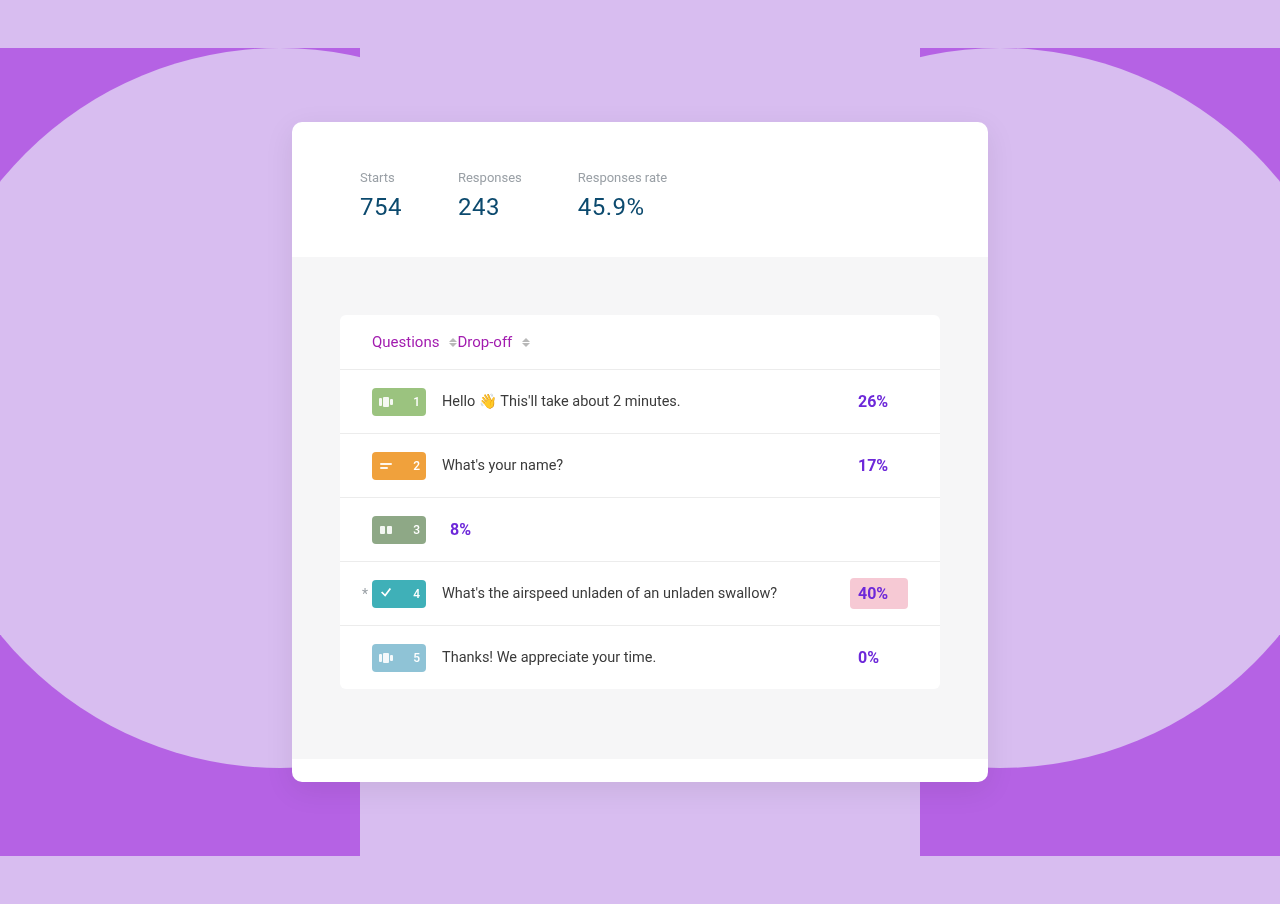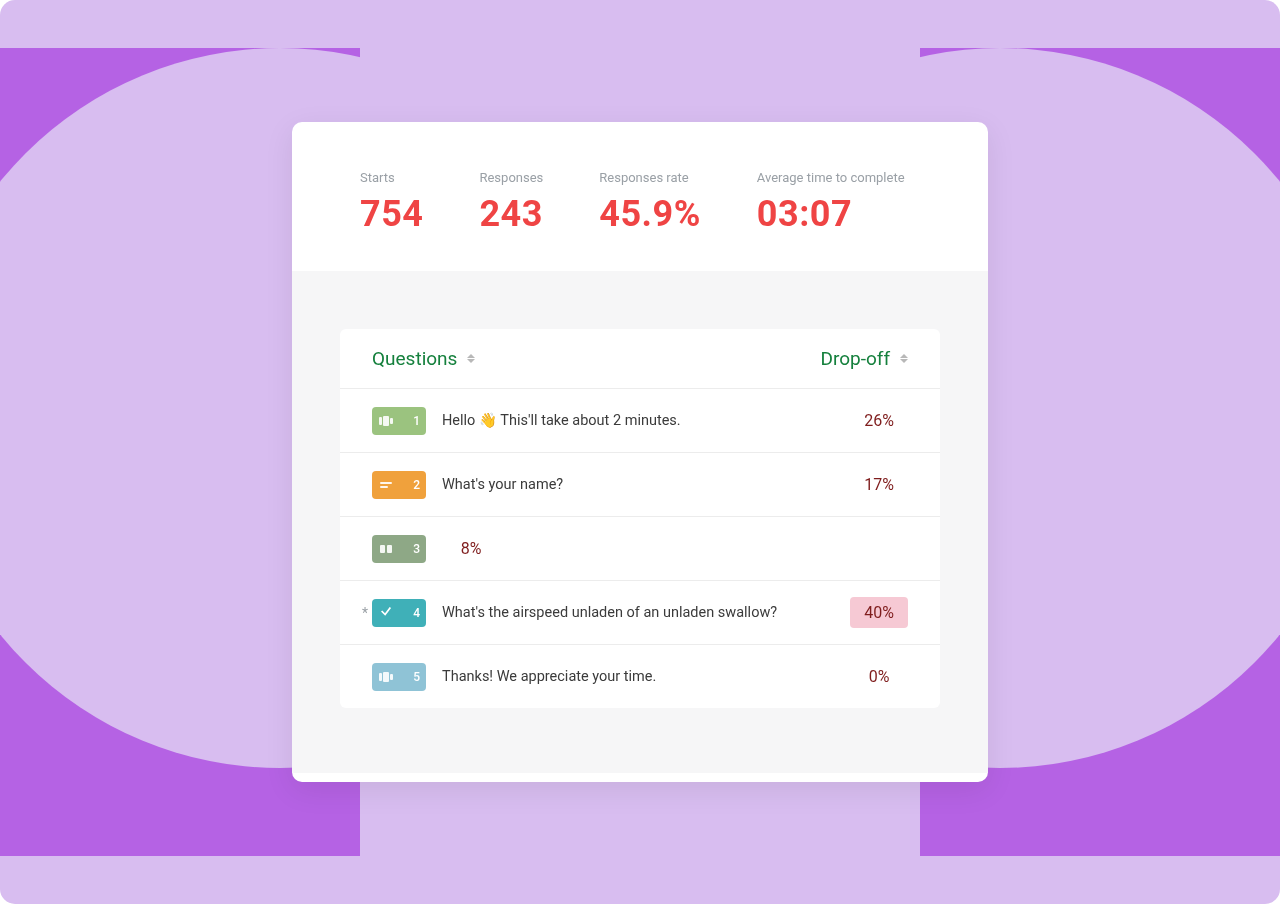--- a/index.html
+++ b/index.html
@@ -2,21 +2,20 @@
 <html><head>
 <meta charset="utf-8">
 <style>
   * { box-sizing: border-box; margin: 0; padding: 0; }
   html, body { width: 1280px; height: 904px; overflow: hidden; font-family: -apple-system, BlinkMacSystemFont, "Segoe UI", Roboto, Helvetica, Arial, sans-serif; }
   .stage {
     position: relative;
     width: 1280px;
     height: 904px;
     background: #d8bdf0;
-    border-radius: 15px;
   }
   .band {
     position: absolute;
     left: 0; right: 0;
     top: 48px;
     height: 808px;
     background: #b562e4;
   }
   .cut-left, .cut-right {
     position: absolute;
@@ -51,44 +50,43 @@
     gap: 56px;
     padding: 48px 68px 36px 68px;
   }
   .stat-label {
     font-size: 13px;
     color: #9aa0a6;
     margin-bottom: 8px;
     white-space: nowrap;
   }
   .stat-value {
-    font-size: 36px;
-    color: #ef4444;
-    font-weight: 700;
+    font-size: 24px;
+    color: #0c4a6e;
+    font-weight: 400;
     letter-spacing: 0.5px;
   }
 
   .lower {
     background: #f6f6f7;
     padding: 58px 48px 42px 48px;
     height: calc(100% - 158px);
   }
 
   .table {
     background: #ffffff;
     border-radius: 6px;
     overflow: hidden;
   }
   .thead {
     display: flex;
     align-items: center;
-    justify-content: space-between;
     padding: 18px 32px;
-    font-size: 19px;
-    color: #15803d;
+    font-size: 15px;
+    color: #a21caf;
   }
   .th { display: flex; align-items: center; gap: 10px; cursor: pointer; }
   .sort-icon {
     display: inline-flex;
     flex-direction: column;
     gap: 1px;
     align-items: center;
   }
   .sort-icon span {
     width: 0; height: 0;
@@ -122,25 +120,26 @@
     justify-content: space-between;
     padding: 0 6px;
     margin-right: 16px;
     color: #fff;
   }
   .badge .bicon { width: 16px; height: 12px; display:flex; align-items:center; justify-content:center; }
   .badge .bnum { font-size: 12px; font-weight: 500; }
   .qtext { flex: 1; }
   .dropval {
     font-size: 16px;
-    color: #7f1d1d;
+    color: #6d28d9;
     min-width: 58px;
-    text-align: center;
+    text-align: left;
     padding: 6px 8px;
     border-radius: 4px;
+    font-weight: bold;
   }
   .dropval.hot { background: #f6c9d4; margin-left: 48px; }
 
   
   .bg-green  { background: #9bc37f; }
   .bg-orange { background: #f0a13c; }
   .bg-sage   { background: #8ea886; }
   .bg-teal   { background: #3fb0b8; }
   .bg-blue   { background: #8fc3d6; }
 
@@ -175,24 +174,20 @@
         <div class="stat-value">754</div>
       </div>
       <div>
         <div class="stat-label">Responses</div>
         <div class="stat-value">243</div>
       </div>
       <div>
         <div class="stat-label">Responses rate</div>
         <div class="stat-value">45.9%</div>
       </div>
-      <div>
-        <div class="stat-label">Average time to complete</div>
-        <div class="stat-value">03:07</div>
-      </div>
     </div>
 
     <div class="lower">
       <div class="table">
 
         <div class="thead">
           <div class="th">
             <span>Questions</span>
             <span class="sort-icon">
                 <span class="up"></span>

